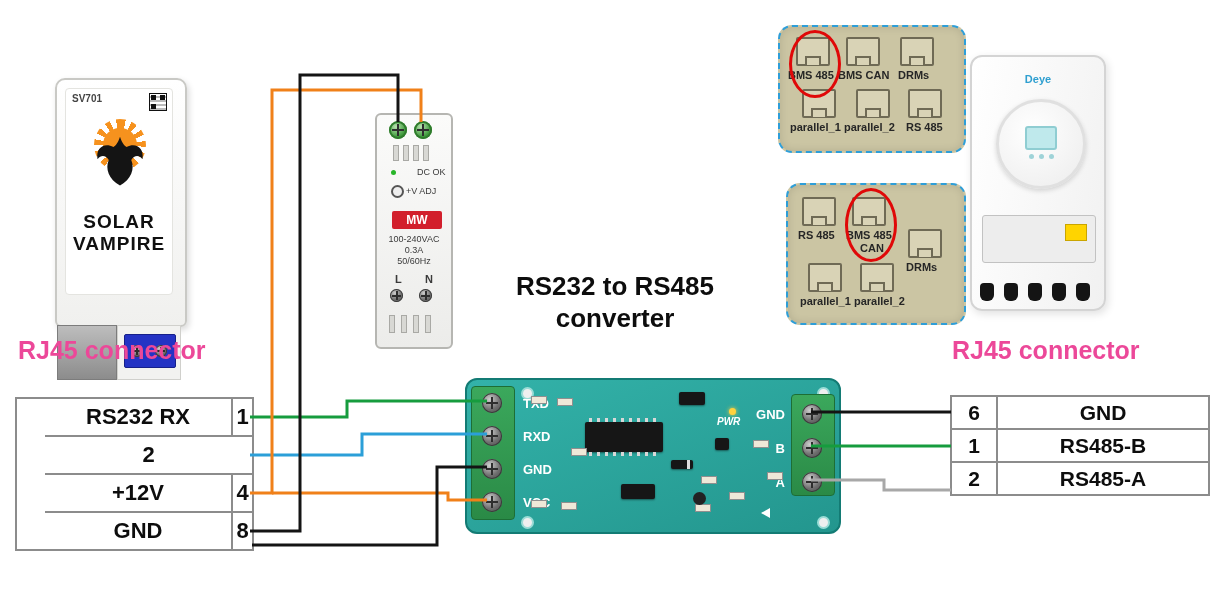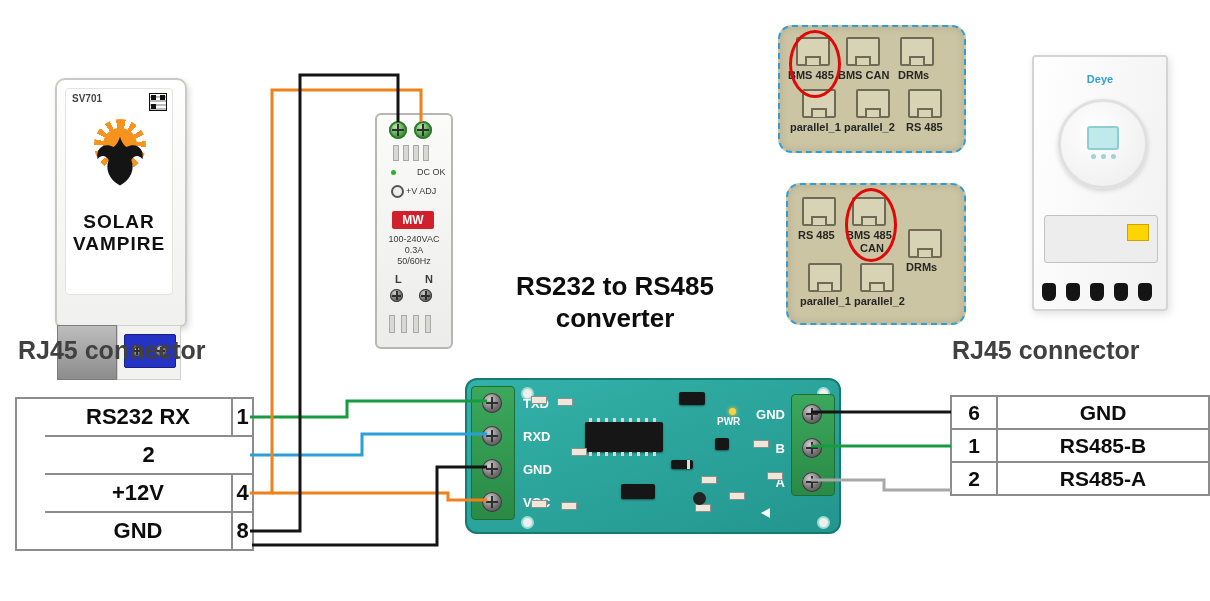--- a/index.html
+++ b/index.html
@@ -1,19 +1,19 @@
 <!DOCTYPE html>
 <html><head>
 <meta charset="utf-8">
 <style>
   html,body{margin:0;padding:0;background:#fff;}
   #stage{position:relative;width:1210px;height:601px;background:#fff;overflow:hidden;
          font-family:"Liberation Sans",sans-serif;color:#0d0d0d;}
   .abs{position:absolute;}
-  .headline{position:absolute;font-weight:bold;font-size:25px;color:#404040;white-space:nowrap;}
+  .headline{position:absolute;font-weight:bold;font-size:25px;color:#ec4899;white-space:nowrap;}
   .titleblock{position:absolute;text-align:center;font-weight:bold;font-size:26px;line-height:32px;color:#0d0d0d;}
 
   
   .wtable{position:absolute;border:2px solid #8c8c8c;background:#fff;}
   .wrow{display:flex;border-bottom:2px solid #8c8c8c;}
   .wrow:last-child{border-bottom:none;}
   .wcell{display:flex;align-items:center;justify-content:center;font-weight:bold;color:#0d0d0d;}
   .lt .wrow{height:36px;margin-left:28px;}  .lt .wcell{font-size:22px;}
   .lt-label{width:186px;border-right:2px solid #8c8c8c;}
   .lt-pin{flex:1;}
@@ -86,23 +86,23 @@
                  linear-gradient(#111,#111) calc(100% - 1px) 1px/5px 5px no-repeat,
                  linear-gradient(#111,#111) 1px calc(100% - 1px)/5px 5px no-repeat,
                  repeating-linear-gradient(0deg,#bbb 0 2px,#fff 2px 4px);}
   .dev-bottom{position:absolute;left:2px;top:247px;width:124px;height:53px;display:flex;}
   .dev-gray{width:60px;height:53px;background:linear-gradient(#bdbdbd,#8c8c8c);border:1px solid #7c7c7c;}
   .dev-term-area{position:relative;width:64px;height:53px;background:#f2f2f0;border:1px solid #d0d0cc;}
   .dev-blue{position:absolute;left:6px;top:8px;width:50px;height:32px;background:#2433c4;
             border:1px solid #16208a;border-radius:2px;}
 
   
-  .inv{position:absolute;left:1032px;top:55px;width:132px;height:252px;
+  .inv{position:absolute;left:970px;top:55px;width:132px;height:252px;
        background:linear-gradient(100deg,#ffffff,#f1f1f1);border:2px solid #d4d4d4;
-       border-radius:4px;box-shadow:2px 3px 8px rgba(0,0,0,.12);}
+       border-radius:12px;box-shadow:2px 3px 8px rgba(0,0,0,.12);}
   .inv-circle{position:absolute;left:24px;top:42px;width:84px;height:84px;border-radius:50%;
               background:radial-gradient(circle at 40% 35%,#ffffff,#ececec);
               border:3px solid #e0e0e0;box-shadow:0 2px 5px rgba(0,0,0,.15);}
   .inv-screen{position:absolute;left:26px;top:24px;width:28px;height:20px;background:#bfe9ec;
               border:2px solid #8fcdd2;border-radius:3px;}
   .inv-dot{position:absolute;width:5px;height:5px;border-radius:50%;background:#9fd3d8;}
   .inv-brand{position:absolute;left:0;right:0;top:16px;text-align:center;color:#2f9fd0;
              font-size:11px;font-weight:bold;}
   .inv-box{position:absolute;left:10px;top:158px;width:112px;height:46px;background:#ededed;
            border:1px solid #c2c2c2;border-radius:3px;}
@@ -150,21 +150,21 @@
     <span class="screw green" style="left:12px;top:6px;width:18px;height:18px;"></span>
     <span class="screw green" style="left:37px;top:6px;width:18px;height:18px;"></span>
     <span class="vent" style="left:16px;top:30px;"></span>
     <span class="vent" style="left:26px;top:30px;"></span>
     <span class="vent" style="left:36px;top:30px;"></span>
     <span class="vent" style="left:46px;top:30px;"></span>
     <span class="dcled" style="left:14px;top:55px;"></span>
     <span class="tinytext" style="left:40px;top:52px;">DC OK</span>
     <span class="pot" style="left:14px;top:70px;"></span>
     <span class="tinytext" style="left:29px;top:71px;">+V ADJ</span>
-    <span class="mw" style="left:15px;top:96px;width:42px;height:18px;">MW</span>
+    <span class="mw" style="left:15px;top:96px;width:50px;height:18px;">MW</span>
     <span class="tinytext" style="left:0;top:119px;width:100%;text-align:center;">100-240VAC</span>
     <span class="tinytext" style="left:0;top:130px;width:100%;text-align:center;">0.3A</span>
     <span class="tinytext" style="left:0;top:141px;width:100%;text-align:center;">50/60Hz</span>
     <span class="tinytext" style="left:18px;top:158px;font-size:11px;font-weight:bold;">L</span>
     <span class="tinytext" style="left:48px;top:158px;font-size:11px;font-weight:bold;">N</span>
     <span class="screw" style="left:13px;top:174px;width:13px;height:13px;"></span>
     <span class="screw" style="left:42px;top:174px;width:13px;height:13px;"></span>
     <span class="vent" style="left:12px;top:200px;height:16px;"></span>
     <span class="vent" style="left:24px;top:200px;height:16px;"></span>
     <span class="vent" style="left:36px;top:200px;height:16px;"></span>
@@ -199,21 +199,21 @@
     <span class="silk" style="left:278px;top:27px;width:40px;text-align:right;">GND</span>
     <span class="silk" style="left:278px;top:61px;width:40px;text-align:right;">B</span>
     <span class="silk" style="left:278px;top:95px;width:40px;text-align:right;">A</span>
 
     <div class="ic dip" style="left:118px;top:42px;width:78px;height:30px;"></div>
     <div class="ic" style="left:212px;top:12px;width:26px;height:13px;"></div>
     <div class="ic" style="left:154px;top:104px;width:34px;height:15px;"></div>
     <div class="ic" style="left:248px;top:58px;width:14px;height:12px;"></div>
     <div class="ic diode" style="left:204px;top:80px;width:22px;height:9px;"></div>
     <span class="led" style="left:262px;top:28px;"></span>
-    <span class="silk" style="left:250px;top:36px;font-size:10px;">PWR</span>
+    <span class="silk" style="left:250px;top:36px;font-size:10px;font-style:italic;">PWR</span>
     <span class="res" style="left:64px;top:16px;"></span>
     <span class="res" style="left:90px;top:18px;"></span>
     <span class="res" style="left:64px;top:120px;"></span>
     <span class="res" style="left:94px;top:122px;"></span>
     <span class="res" style="left:234px;top:96px;"></span>
     <span class="res" style="left:262px;top:112px;"></span>
     <span class="res" style="left:104px;top:68px;"></span>
     <span class="res" style="left:228px;top:124px;"></span>
     <span class="res" style="left:286px;top:60px;"></span>
     <span class="res" style="left:300px;top:92px;"></span>

